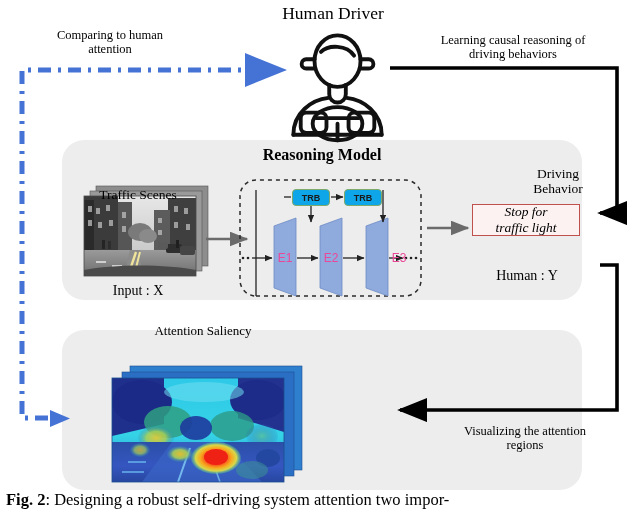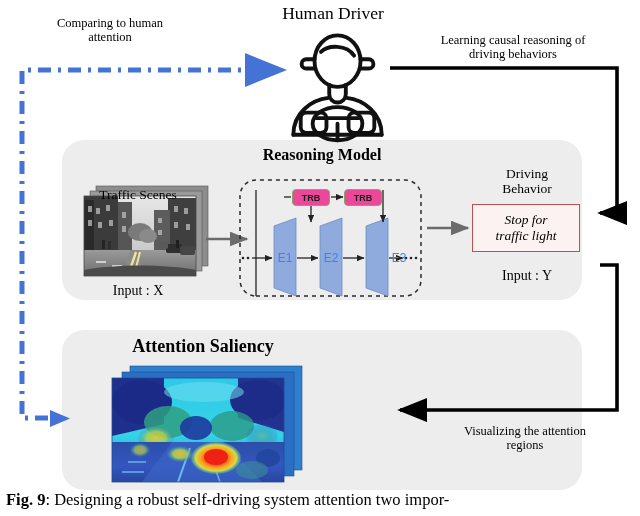--- a/index.html
+++ b/index.html
@@ -48,101 +48,101 @@
   #human-driver-title {
     left: 333px; top: 4px;
     font-size: 17.5px;
   }
   #reasoning-model-title {
     left: 322px; top: 146px;
     font-size: 16px;
     font-weight: bold;
   }
   #attention-saliency-title {
-    left: 203px; top: 336px;
-    font-size: 18px;
-    font-weight: bold;
+    left: 203px; top: 324px;
+    font-size: 13px;
+    font-weight: normal;
   }
   #traffic-scenes-label {
     left: 138px; top: 171px;
     font-size: 13.5px;
     margin-top: 16px;
   }
   #input-x-label {
     left: 138px; top: 271px;
     font-size: 14px;
     margin-top: 12px;
   }
   #driving-behavior-label {
-    left: 527px; top: 166px;
+    left: 558px; top: 166px;
     font-size: 13.5px;
     text-align: center;
   }
   #output-y-label {
     left: 527px; top: 268px;
     font-size: 14px;
   }
   #comparing-label {
-    left: 110px; top: 16px;
+    left: 110px; top: 28px;
     font-size: 12.5px;
     text-align: center;
   }
   #learning-label {
     left: 513px; top: 33px;
     font-size: 12.5px;
     text-align: center;
   }
   #visualizing-label {
     left: 525px; top: 424px;
     font-size: 12.5px;
     text-align: center;
   }
 
   
   #behavior-box {
     position: absolute;
     left: 472px; top: 204px;
-    width: 108px; height: 48px;
+    width: 108px; height: 32px;
     border: 1.6px solid #c0504d;
     background: #fdf2f2;
     display: flex;
     align-items: center;
     justify-content: center;
     text-align: center;
     font-style: italic;
     font-size: 13.5px;
     line-height: 1.15;
     box-sizing: border-box;
   }
 
   
   .trb {
     position: absolute;
     width: 38px; height: 17px;
-    background: #ec4899;
+    background: #0ea5e9;
     border: 1px solid #7fa968;
     border-radius: 4px;
     display: flex;
     align-items: center;
     justify-content: center;
     font-family: "Liberation Sans", sans-serif;
     font-size: 9px;
     font-weight: bold;
     color: #1a1a1a;
     box-sizing: border-box;
   }
   #trb-1 { left: 292px; top: 189px; }
   #trb-2 { left: 344px; top: 189px; }
 
   
   .enc-label {
     position: absolute;
     font-family: "Liberation Sans", sans-serif;
     font-size: 12px;
-    color: #3b82f6;
+    color: #ec4899;
     transform: translate(-50%, -50%);
   }
   #enc-label-1 { left: 285px; top: 258px; }
   #enc-label-2 { left: 331px; top: 258px; }
   #enc-label-3 { left: 399px; top: 258px; }
 
   #caption {
     position: absolute;
     left: 6px; top: 491px;
     width: 628px;
@@ -409,34 +409,34 @@
   <div class="lbl center-lbl" id="human-driver-title">Human Driver</div>
 
   <div class="lbl center-lbl" id="attention-saliency-title">Attention Saliency</div>
 
   <div class="lbl center-lbl" id="traffic-scenes-label">Traffic Scenes</div>
 
   <div class="lbl center-lbl" id="input-x-label">Input : X</div>
 
   <div class="lbl center-lbl" id="driving-behavior-label">Driving<br>Behavior</div>
 
-  <div class="lbl center-lbl" id="output-y-label">Input : Y</div>
+  <div class="lbl center-lbl" id="output-y-label">Human : Y</div>
 
   <div class="lbl center-lbl" id="comparing-label">Comparing to human<br>attention</div>
 
   <div class="lbl center-lbl" id="visualizing-label">Visualizing the attention<br>regions</div>
 
   <div class="lbl center-lbl" id="learning-label">Learning causal reasoning of<br>driving behaviors</div>
 
   <div id="behavior-box">Stop for<br>traffic light</div>
 
   <div class="trb" id="trb-1">TRB</div>
   <div class="trb" id="trb-2">TRB</div>
 
   <div class="enc-label" id="enc-label-1">E1</div>
   <div class="enc-label" id="enc-label-2">E2</div>
   <div class="enc-label" id="enc-label-3">E3</div>
 
   <div id="caption">
-    <span class="figno">Fig. 9</span><span>: Designing a robust self-driving system attention two impor-</span>
+    <span class="figno">Fig. 2</span><span>: Designing a robust self-driving system attention two impor-</span>
   </div>
 
 </div>
 
 </body></html>

